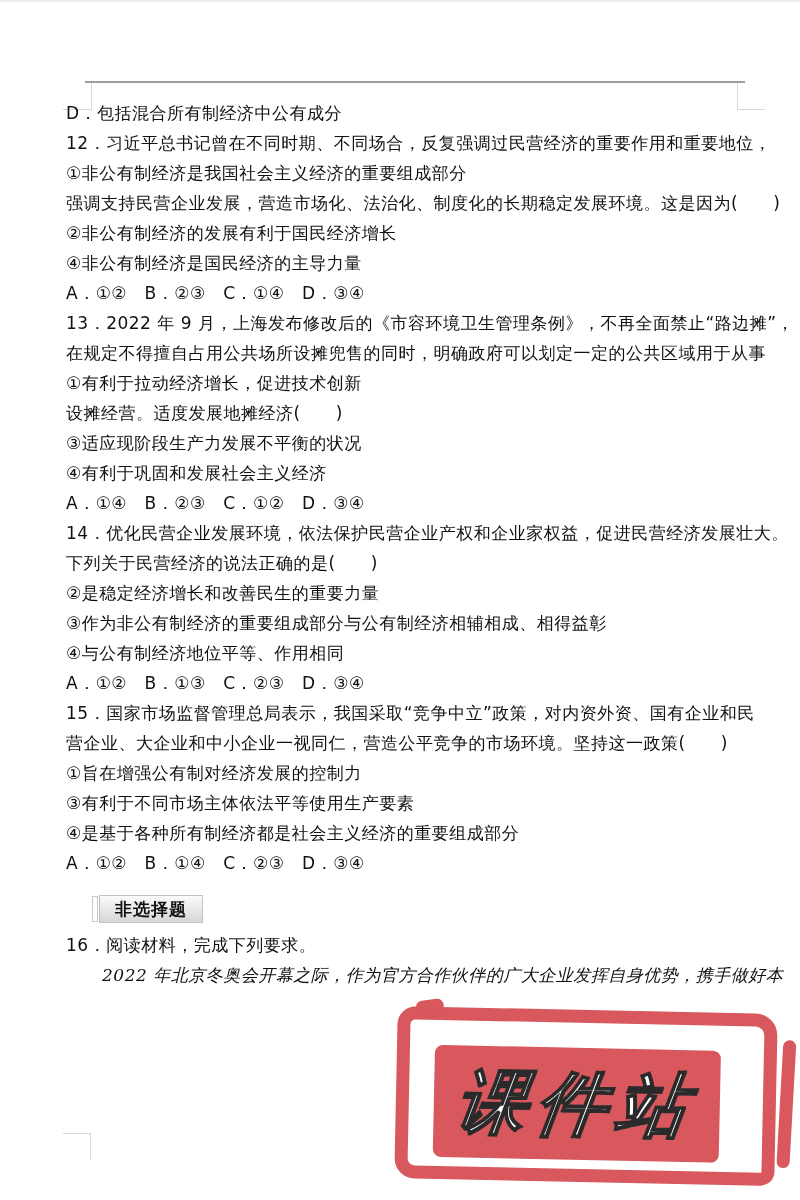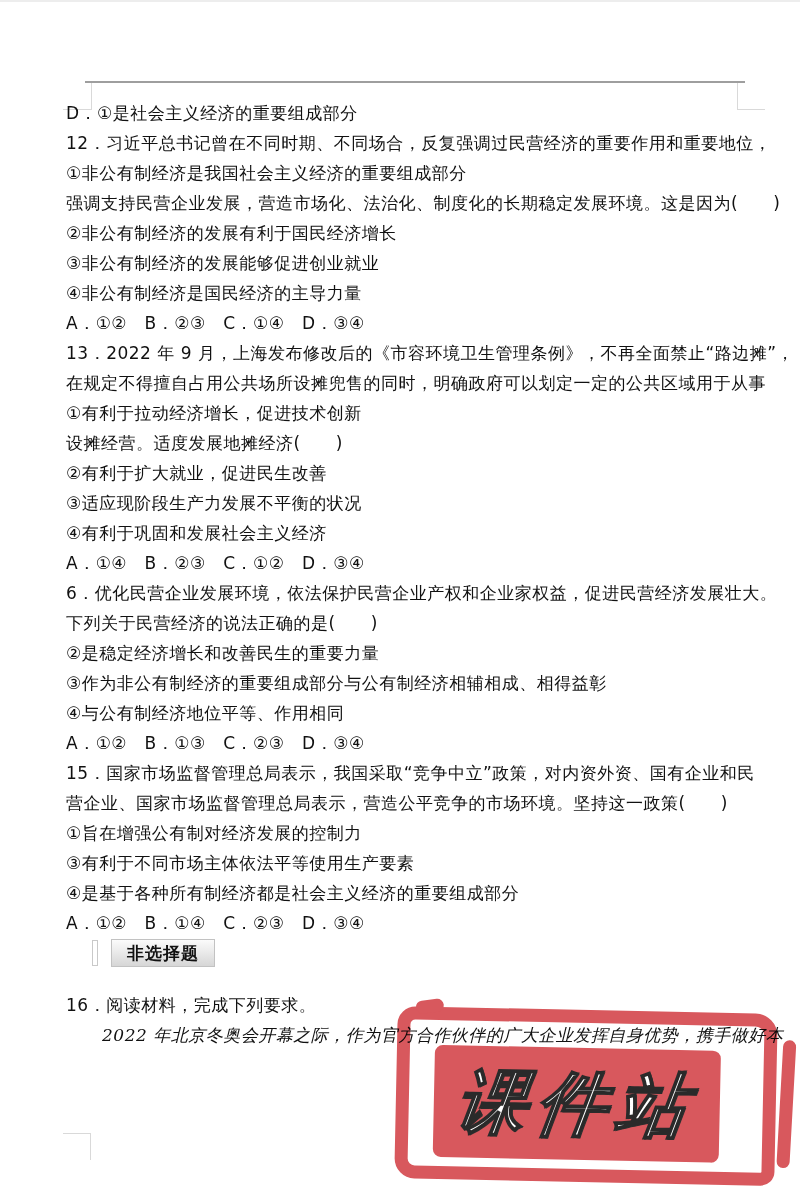--- a/index.html
+++ b/index.html
@@ -16,23 +16,23 @@
   .content{position:absolute;left:66px;top:98px;width:690px;}
   .line{
     height:30px;line-height:30px;font-size:17px;white-space:pre;
     letter-spacing:0.5px;
   }
   .material{
     padding-left:36px;
     font-family:"DejaVu Serif","Liberation Serif",serif;
     font-style:italic;
   }
-  .q16-lead{margin-top:22px;}
+  .q16-lead{margin-top:6px;}
   
-  .section-header{display:flex;align-items:center;height:30px;gap:12px;}
+  .section-header{display:flex;align-items:center;height:30px;margin-top:16px;}
   .section-bar{
     width:6px;height:26px;background:#ffffff;border:1px solid #c9c9c9;
     margin-left:26px;box-sizing:border-box;
   }
   .section-box{
     margin-left:1px;height:28px;line-height:26px;padding:0 15px;
     background:linear-gradient(180deg,#fbfbfb 0%,#e7e7e7 55%,#d6d6d6 100%);
     border:1px solid #c2c2c2;box-sizing:border-box;
     font-weight:bold;font-size:17px;letter-spacing:1px;
   }
@@ -74,48 +74,46 @@
 
 <div class="header-rule"></div>
 <div class="mark" style="left:91px;top:83px;width:1px;height:27px;"></div>
 <div class="mark" style="left:63px;top:109px;width:29px;height:1px;"></div>
 <div class="mark" style="left:737px;top:83px;width:1px;height:27px;"></div>
 <div class="mark" style="left:737px;top:109px;width:28px;height:1px;"></div>
 <div class="mark" style="left:63px;top:1133px;width:28px;height:1px;"></div>
 <div class="mark" style="left:90px;top:1133px;width:1px;height:27px;"></div>
 
 <div class="content">
-  <div class="line">D．①是社会主义经济的重要组成部分</div>
+  <div class="line">D．包括混合所有制经济中公有成分</div>
 
   <div class="line">12．习近平总书记曾在不同时期、不同场合，反复强调过民营经济的重要作用和重要地位，</div>
   <div class="line">①非公有制经济是我国社会主义经济的重要组成部分</div>
   <div class="line">强调支持民营企业发展，营造市场化、法治化、制度化的长期稳定发展环境。这是因为(　　)</div>
   <div class="line">②非公有制经济的发展有利于国民经济增长</div>
-  <div class="line">③非公有制经济的发展能够促进创业就业</div>
   <div class="line">④非公有制经济是国民经济的主导力量</div>
   <div class="line">A．①②　B．②③　C．①④　D．③④</div>
 
   <div class="line">13．2022 年 9 月，上海发布修改后的《市容环境卫生管理条例》，不再全面禁止“路边摊”，</div>
   <div class="line">在规定不得擅自占用公共场所设摊兜售的同时，明确政府可以划定一定的公共区域用于从事</div>
   <div class="line">①有利于拉动经济增长，促进技术创新</div>
   <div class="line">设摊经营。适度发展地摊经济(　　)</div>
-  <div class="line">②有利于扩大就业，促进民生改善</div>
   <div class="line">③适应现阶段生产力发展不平衡的状况</div>
   <div class="line">④有利于巩固和发展社会主义经济</div>
   <div class="line">A．①④　B．②③　C．①②　D．③④</div>
 
-  <div class="line">6．优化民营企业发展环境，依法保护民营企业产权和企业家权益，促进民营经济发展壮大。</div>
+  <div class="line">14．优化民营企业发展环境，依法保护民营企业产权和企业家权益，促进民营经济发展壮大。</div>
   <div class="line">下列关于民营经济的说法正确的是(　　)</div>
   <div class="line">②是稳定经济增长和改善民生的重要力量</div>
   <div class="line">③作为非公有制经济的重要组成部分与公有制经济相辅相成、相得益彰</div>
   <div class="line">④与公有制经济地位平等、作用相同</div>
   <div class="line">A．①②　B．①③　C．②③　D．③④</div>
 
   <div class="line">15．国家市场监督管理总局表示，我国采取“竞争中立”政策，对内资外资、国有企业和民</div>
-  <div class="line">营企业、国家市场监督管理总局表示，营造公平竞争的市场环境。坚持这一政策(　　)</div>
+  <div class="line">营企业、大企业和中小企业一视同仁，营造公平竞争的市场环境。坚持这一政策(　　)</div>
   <div class="line">①旨在增强公有制对经济发展的控制力</div>
   <div class="line">③有利于不同市场主体依法平等使用生产要素</div>
   <div class="line">④是基于各种所有制经济都是社会主义经济的重要组成部分</div>
   <div class="line">A．①②　B．①④　C．②③　D．③④</div>
 
   <div class="section-header">
     <div class="section-bar"></div>
     <div class="section-box">非选择题</div>
   </div>
 

